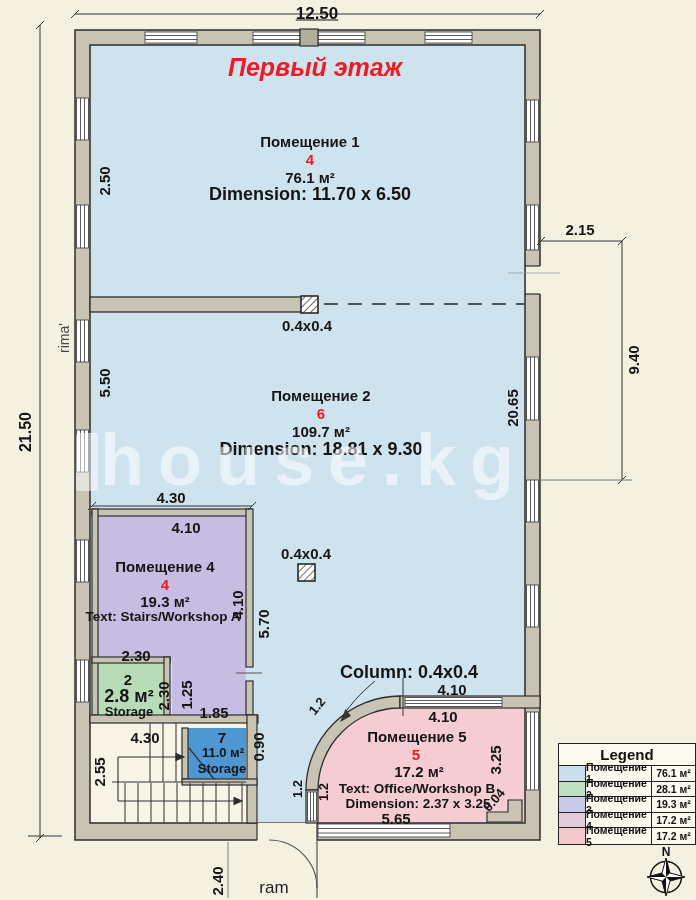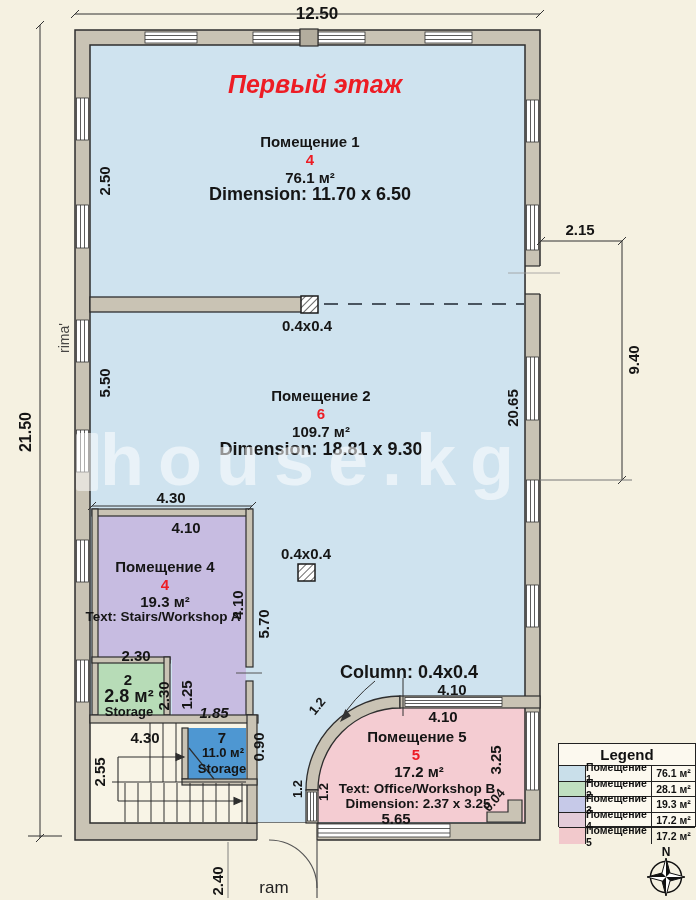--- a/index.html
+++ b/index.html
@@ -11,21 +11,21 @@
   .rot{transform:translate(-50%,-50%) rotate(-90deg);}
   .diag{transform:translate(-50%,-50%) rotate(-50deg);}
   .red{color:#ed1c24;}
   .s13{font-size:13px;} .s135{font-size:13.5px;} .s14{font-size:18px;} .s16{font-size:16px;} .s17{font-size:17px;}
   .title{font-size:25px;font-style:italic;color:#ed1c24;}
   .wm-brand{position:absolute;left:100px;top:424px;font-size:72px;font-weight:700;
             letter-spacing:14px;color:rgba(255,255,255,0.55);transform:none;text-align:right;}
   .wm-side{font-size:14px;font-weight:400;color:rgba(40,40,40,0.85);}
   .wm-ram{font-size:17px;font-weight:400;color:#222;}
   
-  #legend{position:absolute;left:558px;top:743px;width:138px;height:84px;
+  #legend{position:absolute;left:558px;top:743px;width:138px;height:102px;
           border:1.5px solid #222;background:#fcf9ef;box-sizing:border-box;}
   #legend .hdr{height:21px;border-bottom:1.5px solid #222;display:flex;align-items:center;
                justify-content:center;font-size:15px;font-weight:700;color:#111;}
   #legend .row{height:15.6px;display:flex;border-bottom:1px solid #222;box-sizing:border-box;}
   #legend .row:last-child{border-bottom:none;}
   #legend .sw{width:27px;border-right:1px solid #222;box-sizing:border-box;}
   #legend .nm{width:66px;border-right:1px solid #222;box-sizing:border-box;display:flex;
               align-items:center;justify-content:center;font-size:10.5px;font-weight:700;color:#111;}
   #legend .ar{flex:1;display:flex;align-items:center;justify-content:center;
               font-size:10.5px;font-weight:700;color:#111;}
@@ -178,21 +178,21 @@
 
   <rect x="76" y="433" width="22" height="58" rx="3" fill="#ffffff" opacity="0.5"></rect>
 
   <g>
     <circle cx="666" cy="877" r="15.5" fill="none" stroke="#111" stroke-width="1.5"></circle>
     <path d="M666,858 L670,873 L685,877 L670,881 L666,896 L662,881 L647,877 L662,873 Z" fill="#ffffff" stroke="#111" stroke-width="1"></path>
     <path d="M666,858 L670,873 L666,877 Z M685,877 L670,881 L666,877 Z M666,896 L662,881 L666,877 Z M647,877 L662,873 L666,877 Z" fill="#111"></path>
   </g>
 </svg>
 
-<div class="lbl title" style="left:315px;top:84px;text-align:right;">Первый этаж</div>
+<div class="lbl title" style="left:315px;top:67px;text-align:right;">Первый этаж</div>
 
 <div class="lbl" style="left:310px;top:141px;">Помещение 1</div>
 <div class="lbl red" style="left:310px;top:159px;">4</div>
 <div class="lbl" style="left:310px;top:177px;">76.1 м²</div>
 <div class="lbl s14" style="left:310px;top:194px;">Dimension: 11.70 x 6.50</div>
 
 <div class="lbl" style="left:321px;top:395px;">Помещение 2</div>
 <div class="lbl red" style="left:321px;top:413px;">6</div>
 <div class="lbl" style="left:321px;top:431px;text-align:right;">109.7 м²</div>
 <div class="lbl s14" style="left:321px;top:449px;">Dimension: 18.81 x 9.30</div>
@@ -213,35 +213,35 @@
 <div class="lbl" style="left:417px;top:736px;">Помещение 5</div>
 <div class="lbl red" style="left:416px;top:754px;">5</div>
 <div class="lbl" style="left:419px;top:771px;">17.2 м²</div>
 <div class="lbl s135" style="left:417px;top:789px;">Text: Office/Workshop B</div>
 <div class="lbl s135" style="left:418px;top:804px;">Dimension: 2.37 x 3.25</div>
 
 <div class="lbl" style="left:307px;top:325px;">0.4x0.4</div>
 <div class="lbl" style="left:306px;top:553px;">0.4x0.4</div>
 <div class="lbl s14" style="left:409px;top:672px;">Column: 0.4x0.4</div>
 
-<div class="lbl s17" style="left:317px;top:13px;">12.50</div>
+<div class="lbl s17" style="left:317px;top:13px;text-decoration:underline;">12.50</div>
 <div class="lbl rot s16" style="left:26px;top:432px;">21.50</div>
 <div class="lbl rot" style="left:104px;top:181px;">2.50</div>
 <div class="lbl rot" style="left:104px;top:383px;">5.50</div>
 <div class="lbl rot" style="left:512px;top:408px;">20.65</div>
 <div class="lbl" style="left:580px;top:229px;">2.15</div>
 <div class="lbl rot" style="left:633px;top:360px;">9.40</div>
 <div class="lbl" style="left:171px;top:497px;">4.30</div>
 <div class="lbl" style="left:186px;top:527px;">4.10</div>
 <div class="lbl rot" style="left:237px;top:605px;">4.10</div>
 <div class="lbl rot" style="left:263px;top:624px;">5.70</div>
 <div class="lbl" style="left:136px;top:655px;">2.30</div>
 <div class="lbl rot" style="left:163px;top:696px;">2.30</div>
 <div class="lbl rot" style="left:186px;top:695px;">1.25</div>
-<div class="lbl" style="left:214px;top:712px;font-style:italic;">1.85</div>
+<div class="lbl" style="left:214px;top:712px;">1.85</div>
 <div class="lbl" style="left:145px;top:737px;">4.30</div>
 <div class="lbl rot" style="left:99px;top:772px;">2.55</div>
 <div class="lbl rot" style="left:258px;top:747px;">0.90</div>
 <div class="lbl" style="left:452px;top:689px;">4.10</div>
 <div class="lbl" style="left:443px;top:716px;">4.10</div>
 <div class="lbl" style="left:396px;top:818px;">5.65</div>
 <div class="lbl rot" style="left:495px;top:760px;">3.25</div>
 <div class="lbl diag s13" style="left:494px;top:800px;">0.04</div>
 <div class="lbl diag s13" style="left:317px;top:706px;">1.2</div>
 <div class="lbl rot s13" style="left:297px;top:789px;">1.2</div>

